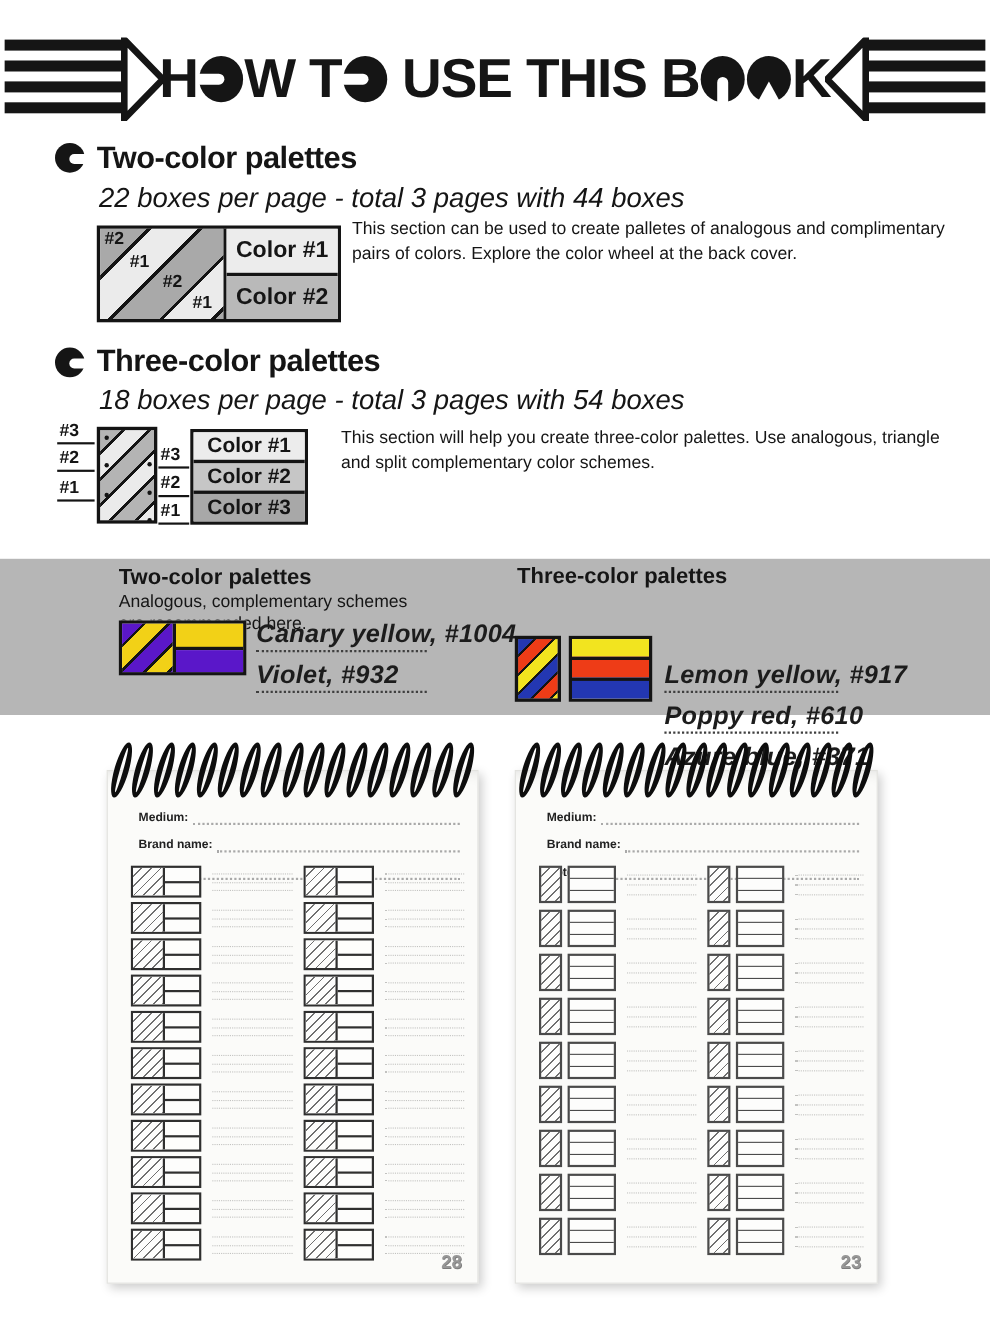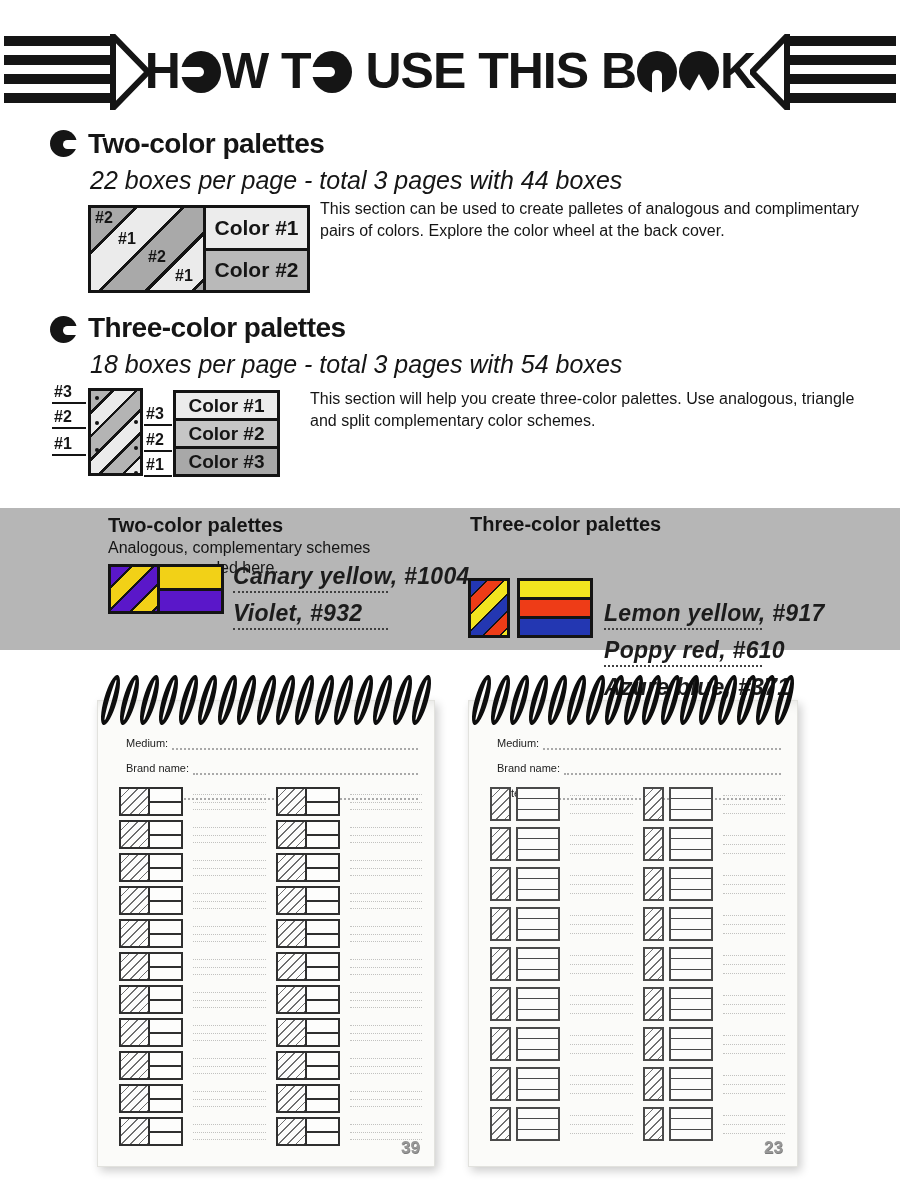--- a/index.html
+++ b/index.html
@@ -80,21 +80,21 @@
       border:1px solid #e2e2de;box-sizing:border-box;
       box-shadow:3px 4px 9px rgba(0,0,0,0.20), inset 0 12px 14px -12px rgba(0,0,0,0.12);}
   .notebook.nb-left{left:97px;width:338px;}
   .notebook.nb-right{left:468px;width:330px;}
   .spiral{position:absolute;top:-27px;left:6px;right:6px;height:56px;
       display:flex;justify-content:space-between;}
   .loop{width:13px;height:52px;border:5px solid #0d0d0d;border-radius:50%;
       transform:rotate(16deg);box-sizing:border-box;background:transparent;}
   .nb-fields{position:absolute;top:24px;left:28px;right:16px;}
   .field-row{display:flex;align-items:flex-end;height:25px;}
-  .field-row b{font-size:11px;font-weight:400;color:#222;padding-bottom:1px;}
+  .field-row b{font-size:11px;font-weight:700;color:#222;padding-bottom:1px;}
   .field-row .dotline{flex:1;border-bottom:2px dotted #a9a9a9;margin-left:4px;height:13px;}
   .grid{position:absolute;top:86px;left:21px;right:12px;
       display:grid;grid-template-columns:1fr 1fr;column-gap:10px;}
   .cell{display:flex;align-items:stretch;}
   .cell2{height:29px;margin-bottom:4px;}
   .cell3{height:34px;margin-bottom:6px;}
   .hatch{background:repeating-linear-gradient(135deg,transparent 0 5px,#6f6f6f 5px 6.2px),#fdfdfc;}
   .pbox2{width:64px;border:2px solid #2f2f2f;box-sizing:border-box;display:flex;background:#fdfdfc;}
   .pbox2 .hatch{width:27px;border-right:2px solid #2f2f2f;}
   .rows2{flex:1;display:flex;flex-direction:column;}
@@ -546,21 +546,21 @@
             <i></i>
           </span>
         </div>
         <div class="dots">
           <i></i>
           <i></i>
           <i></i>
         </div>
       </div>
     </div>
-  <div class="page-number">39</div>
+  <div class="page-number">28</div>
 </div>
 
 <div class="notebook nb-right">
   <div class="spiral">
       <span class="loop"></span>
       <span class="loop"></span>
       <span class="loop"></span>
       <span class="loop"></span>
       <span class="loop"></span>
       <span class="loop"></span>

